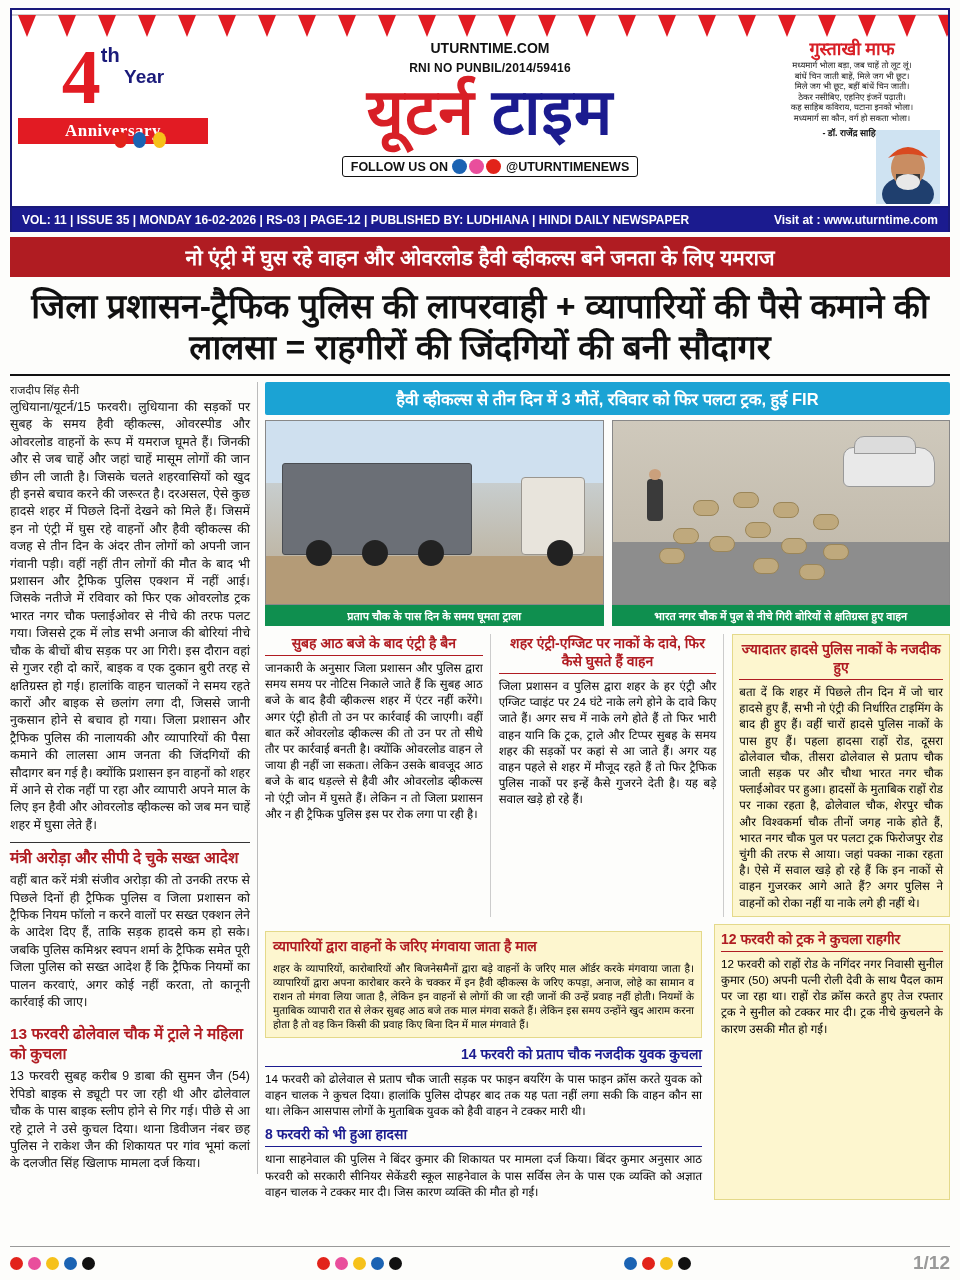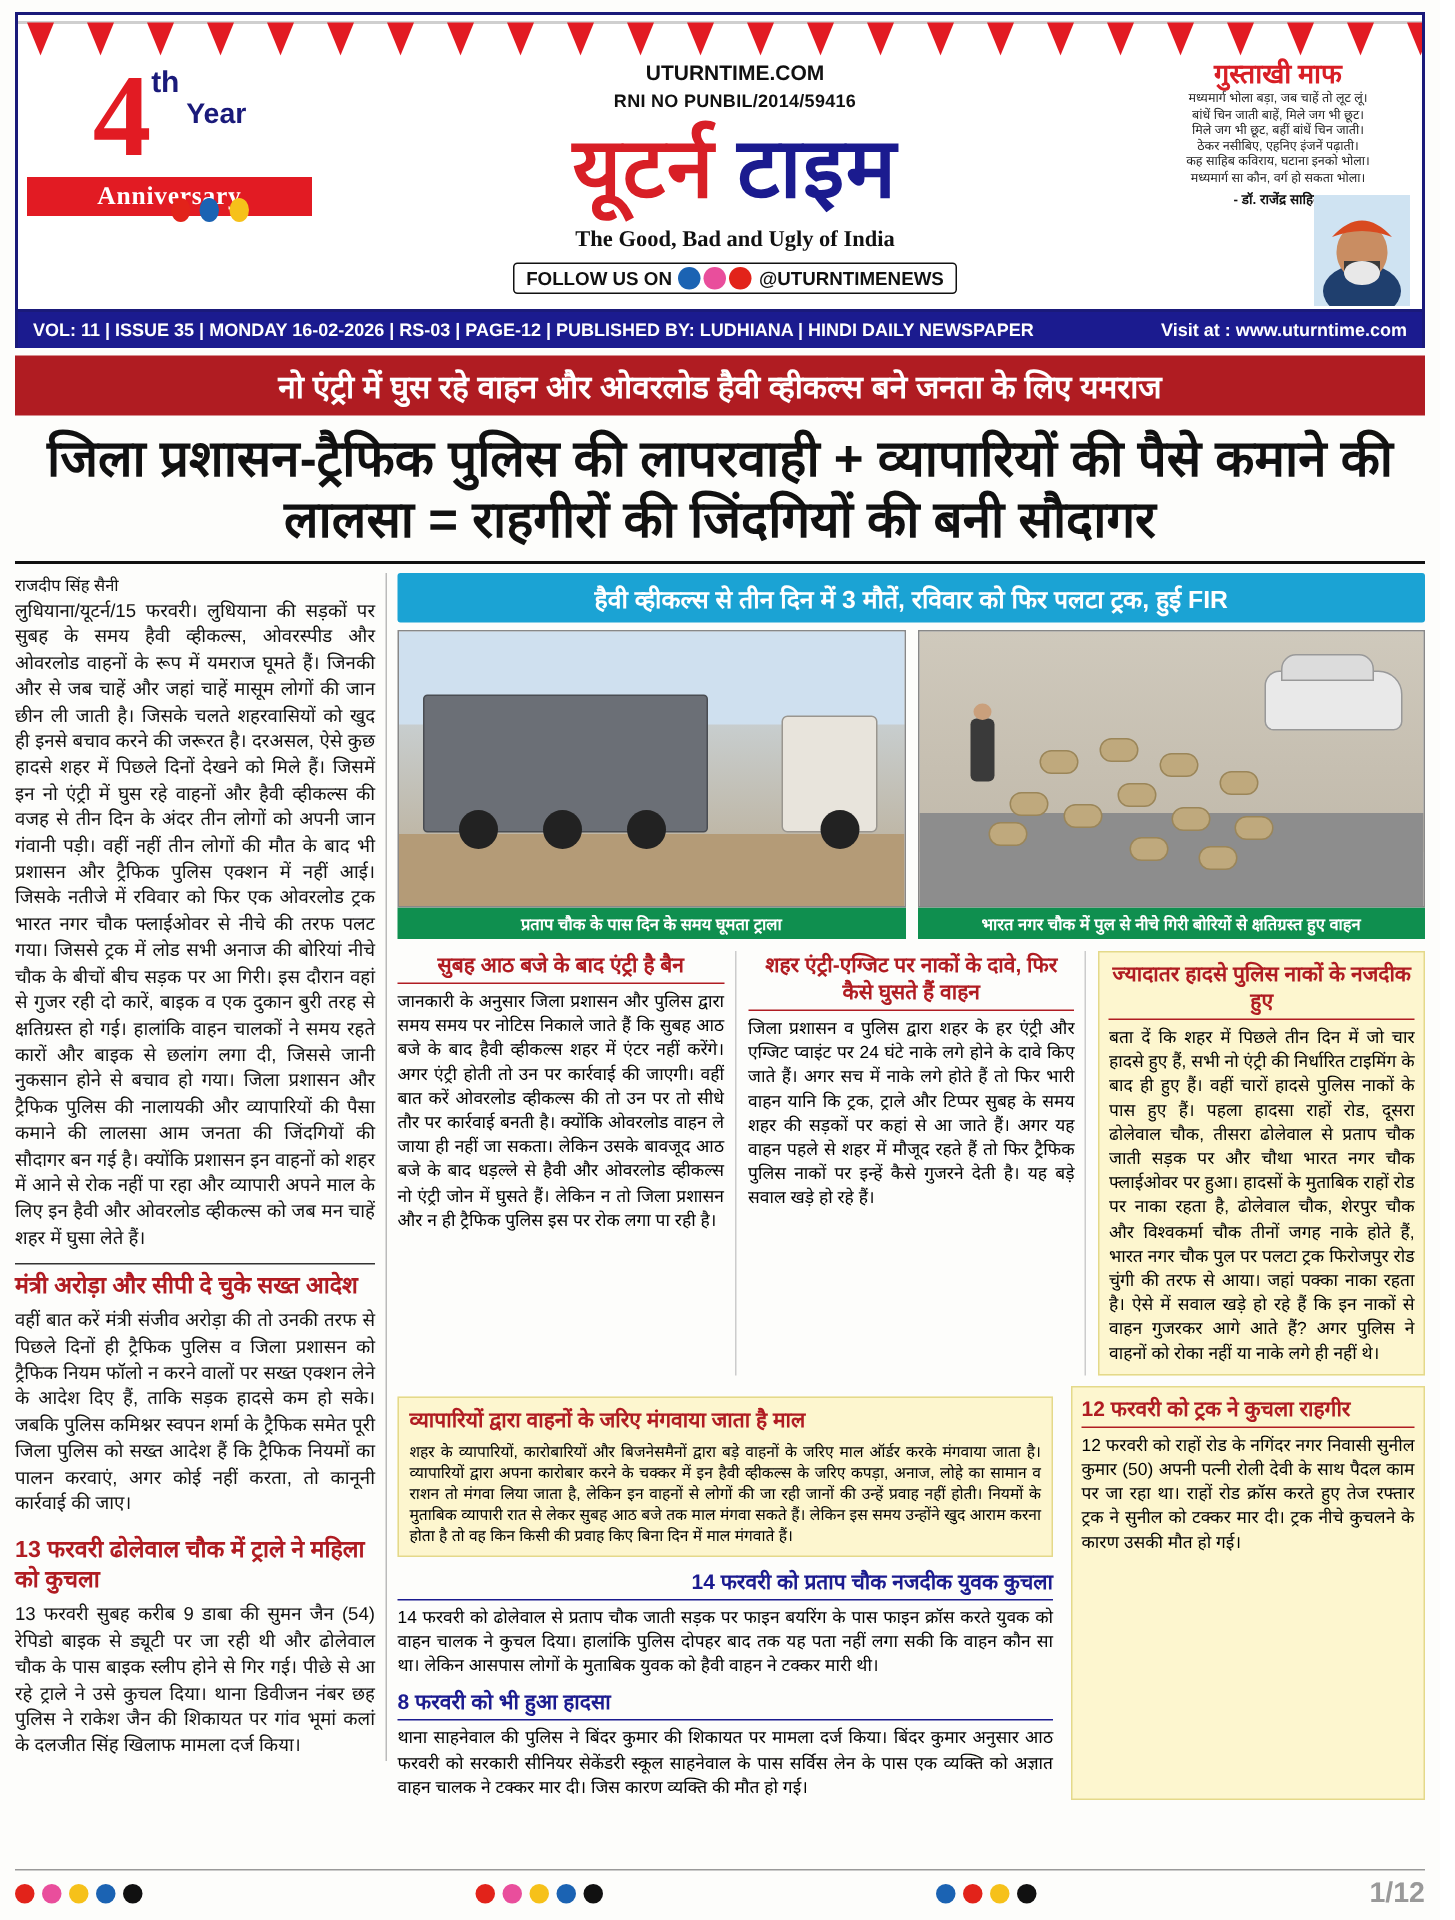--- a/index.html
+++ b/index.html
@@ -63,21 +63,21 @@
   }
   .balloons { position:absolute; left:96px; top:96px; }
   .balloon { width:13px; height:16px; border-radius:50%; display:inline-block; margin-right:2px;}
   .center-head {
     position:absolute; left:200px; right:180px; top:30px; text-align:center;
   }
   .rni { font-size:12px; font-weight:bold; color:#111; letter-spacing:.2px; display:inline-block; }
   .site { font-size:14px; font-weight:bold; color:#111; display:block; margin-bottom:2px;}
   .logo-hi {
     font-family:"Liberation Serif", serif;
-    font-size:56px; font-weight:bold; line-height:74px;
+    font-size:64px; font-weight:bold; line-height:74px;
     color:#1b1b8f;
     letter-spacing:1px;
   }
   .logo-hi .red { color:#d81f26; }
   .tagline { font-size:15px; font-weight:bold; color:#111; font-family:"Liberation Serif", serif; margin-top:2px;}
   .follow {
     margin:6px auto 0 auto; display:inline-block;
     border:1.5px solid #111; border-radius:3px; padding:2px 8px;
     font-size:12.5px; font-weight:bold; color:#111;text-align:center;
   }
@@ -223,21 +223,20 @@
       <div class="ribbon">Anniversary</div>
     </div>
 
     <div class="center-head">
       <div class="site">UTURNTIME.COM</div>
       <div class="rni">RNI NO PUNBIL/2014/59416</div>
       <div class="logo-hi">
         <span class="red">यूटर्न</span>
         <span>टाइम</span>
       </div>
-      <div class="tagline">The Good, Bad and Ugly of India</div>
       <div class="follow">
         <span>FOLLOW US ON</span>
         <span class="soc" style="background:#1b63b3"></span><span class="soc" style="background:#e94e9c"></span><span class="soc" style="background:#e2231a"></span>
         <span>@UTURNTIMENEWS</span>
       </div>
     </div>
 
     <div class="gustakhi">
       <div class="gtitle">गुस्ताखी माफ</div>
       <div class="gline">मध्यमार्ग भोला बड़ा, जब चाहें तो लूट लूं।</div>

